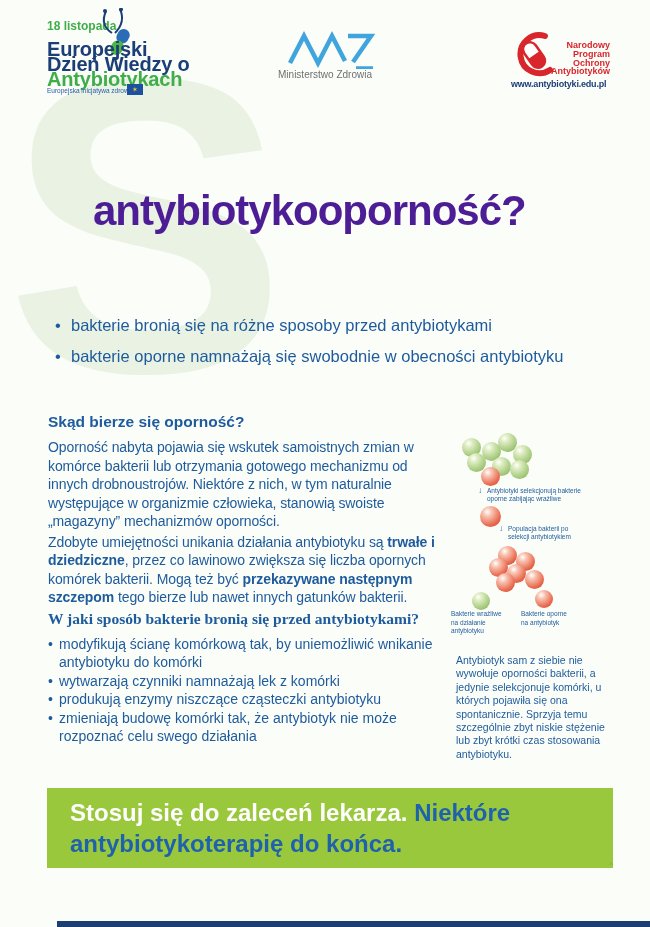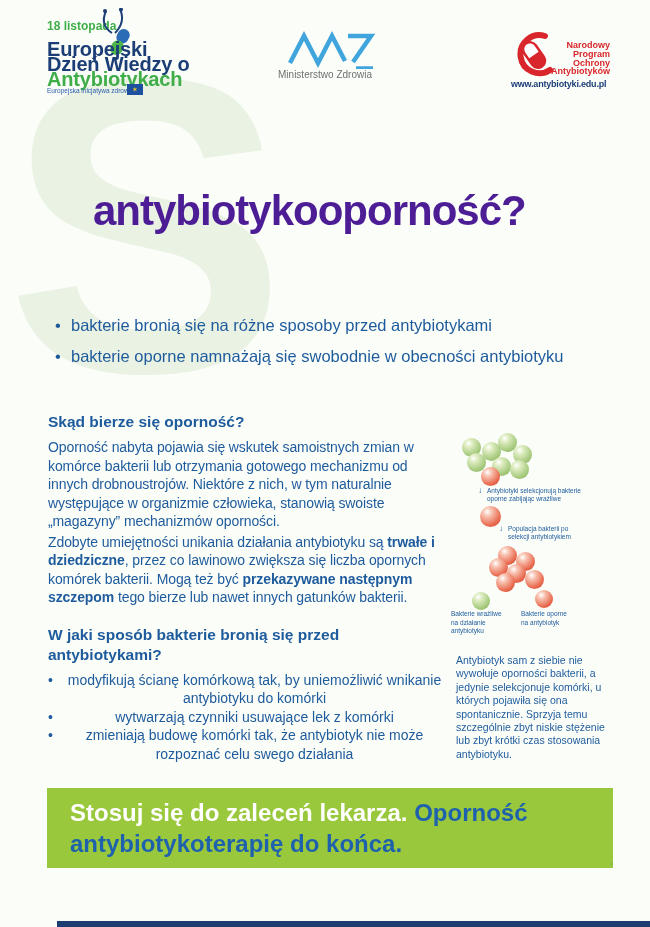--- a/index.html
+++ b/index.html
@@ -37,24 +37,24 @@
 
   
   .keypoints{left:48px;top:310px;width:585px;z-index:1;margin:6px;padding:0;}
   .keypoints li{list-style:none;position:relative;padding-left:17px;margin:0 0 12px;
                 font-size:16.5px;color:#1e5b9d;line-height:19px;}
   .keypoints li::before{content:"•";position:absolute;left:1px;color:#1e5b9d;}
 
   
   .maincol{left:48px;top:412px;width:402px;z-index:1;color:#1e5b9d;}
   .maincol h2{font-size:15.5px;font-weight:bold;margin:0 0 6px;line-height:20px;color:#1e5b9d;}
-  .maincol h2.second{margin-top:18px;}
+  .maincol h2.second{margin-top:2px;font-family:Liberation Serif, serif;}
   .maincol p{font-size:14px;line-height:18.5px;margin:0 0 2px;letter-spacing:-0.1px;}
   .bold{font-weight:bold;}
-  .defense{margin:6px 0 0;padding:0;text-align:center;}
+  .defense{margin:6px 0 0;padding:0;}
   .defense li{list-style:none;position:relative;padding-left:11px;font-size:14px;line-height:18.5px;color:#1e5b9d;}
   .defense li::before{content:"•";position:absolute;left:0;color:#1e5b9d;}
 
   
   .diagram{left:450px;top:428px;width:200px;height:230px;z-index:1;}
   .sphere{position:absolute;border-radius:50%;}
   .sphere.green{background:radial-gradient(circle at 35% 28%,#ffffff 0%,#ddecc0 22%,#a3c87a 68%,#86a95d 100%);}
   .sphere.red{background:radial-gradient(circle at 35% 28%,#ffffff 0%,#f8c3b1 22%,#e8674c 68%,#c94a33 100%);}
   .dg-caption{position:absolute;font-size:6.5px;line-height:8px;color:#1e5b9d;white-space:pre-line;}
   .dg-arrow{position:absolute;font-size:8px;color:#1e5b9d;}
@@ -133,21 +133,22 @@
     <li>bakterie oporne namnażają się swobodnie w obecności antybiotyku</li>
   </ul>
 
   <div class="abs maincol">
     <h2>Skąd bierze się oporność?</h2>
     <p>Oporność nabyta pojawia się wskutek samoistnych zmian w komórce bakterii lub otrzymania gotowego mechanizmu od innych drobnoustrojów. Niektóre z nich, w tym naturalnie występujące w organizmie człowieka, stanowią swoiste „magazyny” mechanizmów oporności.</p>
     <p><span>Zdobyte umiejętności unikania działania antybiotyku są </span><span class="bold">trwałe i dziedziczne</span><span>, przez co lawinowo zwiększa się liczba opornych komórek bakterii. Mogą też być </span><span class="bold">przekazywane następnym szczepom</span><span> tego bierze lub nawet innych gatunków bakterii.</span></p>
     <h2 class="second">W jaki sposób bakterie bronią się przed antybiotykami?</h2>
     <ul class="defense">
       <li>modyfikują ścianę komórkową tak, by uniemożliwić wnikanie antybiotyku do komórki</li>
-      <li>wytwarzają czynniki usuwające lek z komórki</li>
+      <li>wytwarzają czynniki namnażają lek z komórki</li>
+      <li>produkują enzymy niszczące cząsteczki antybiotyku</li>
       <li>zmieniają budowę komórki tak, że antybiotyk nie może rozpoznać celu swego działania</li>
     </ul>
   </div>
 
   <div class="abs diagram">
     <span class="dg-arrow" style="left:28px;top:58px">↓</span>
     <div class="dg-caption" style="left:37px;top:59px;width:110px">Antybiotyki selekcjonują bakterie
 oporne zabijając wrażliwe</div>
     <span class="dg-arrow" style="left:49px;top:96px">↓</span>
     <div class="dg-caption" style="left:58px;top:97px;width:90px">Populacja bakterii po
@@ -172,19 +173,19 @@
       <div class="sphere red" style="left: 57px; top: 136px; width: 19px; height: 19px;"></div>
       <div class="sphere red" style="left: 75px; top: 142px; width: 19px; height: 19px;"></div>
       <div class="sphere red" style="left: 46px; top: 145px; width: 19px; height: 19px;"></div>
       <div class="sphere green" style="left: 22px; top: 164px; width: 18px; height: 18px;"></div>
       <div class="sphere red" style="left: 85px; top: 162px; width: 18px; height: 18px;"></div>
     </div>
 
   <div class="abs sidenote">Antybiotyk sam z siebie nie wywołuje oporności bakterii, a jedynie selekcjonuje komórki, u których pojawiła się ona spontanicznie. Sprzyja temu szczególnie zbyt niskie stężenie lub zbyt krótki czas stosowania antybiotyku.</div>
 
   <div class="abs banner">
-    <div><span class="w">Stosuj się do zaleceń lekarza. </span><span class="b">Oporność</span></div>
+    <div><span class="w">Stosuj się do zaleceń lekarza. </span><span class="b">Niektóre</span></div>
     <div class="b">antybiotykoterapię do końca.</div>
   </div>
   <div class="abs regmark">×</div>
   <div class="abs footerbar"></div>
 
 </div>
 
 </body></html>

